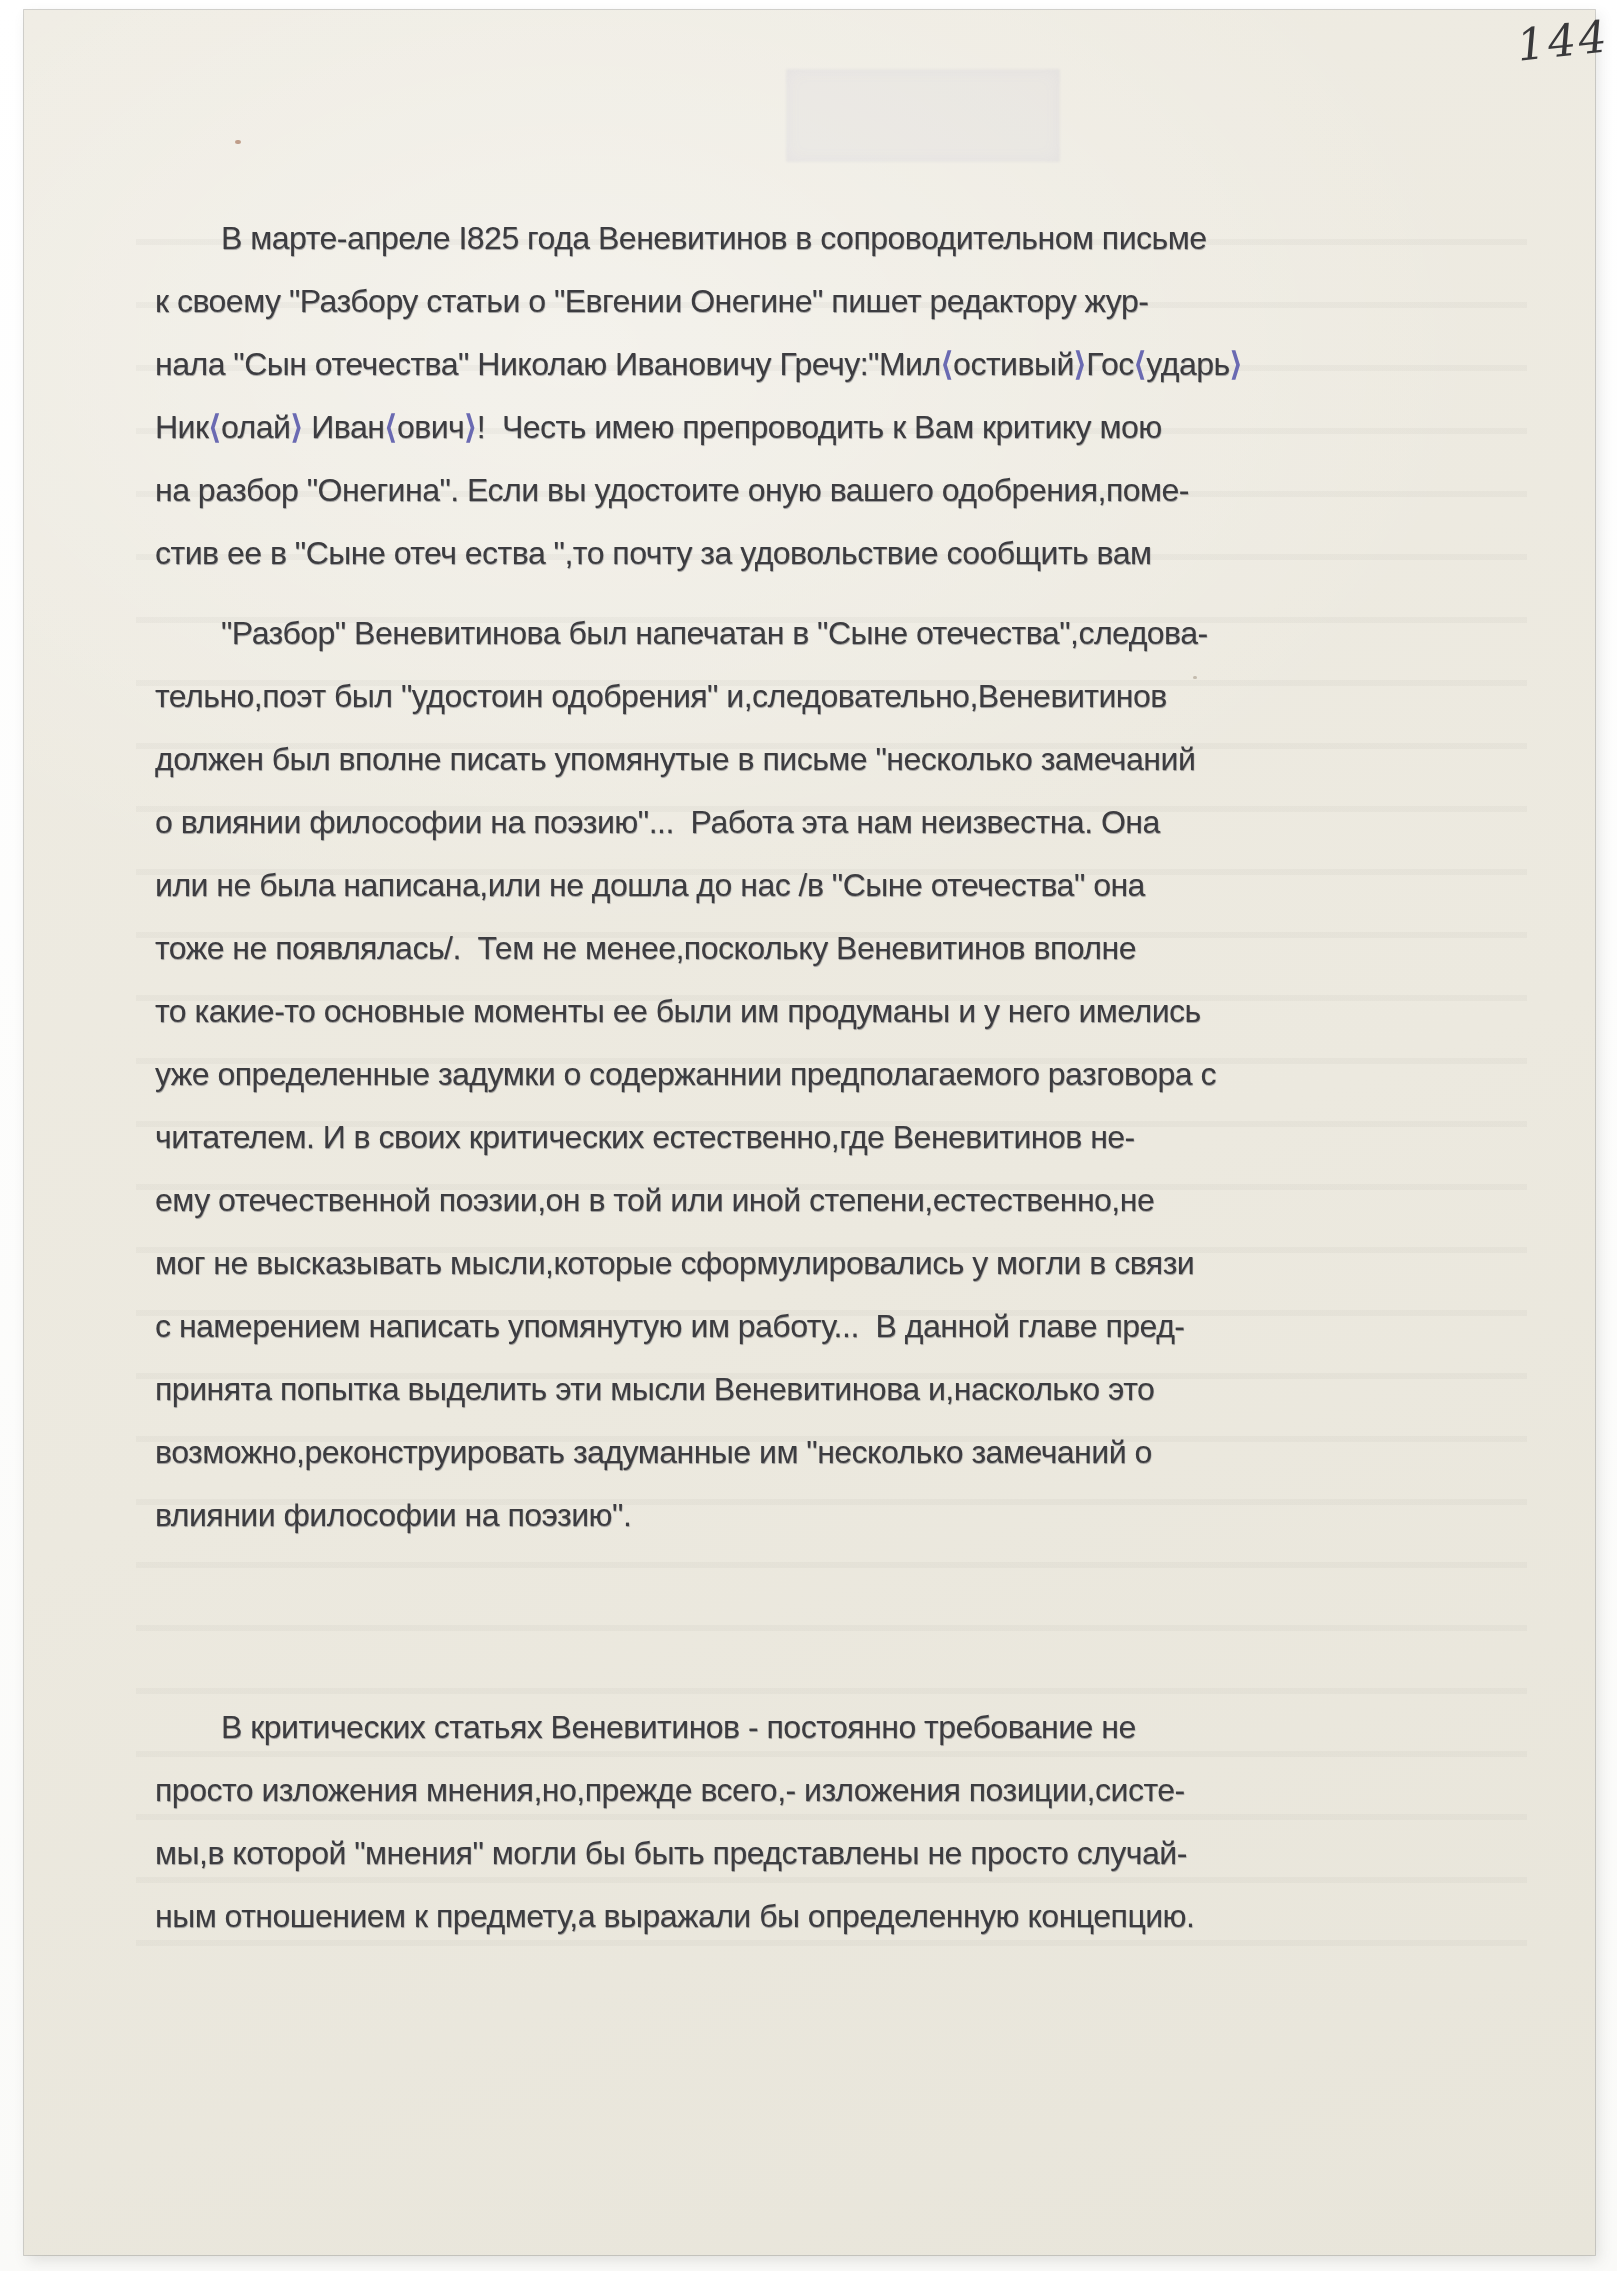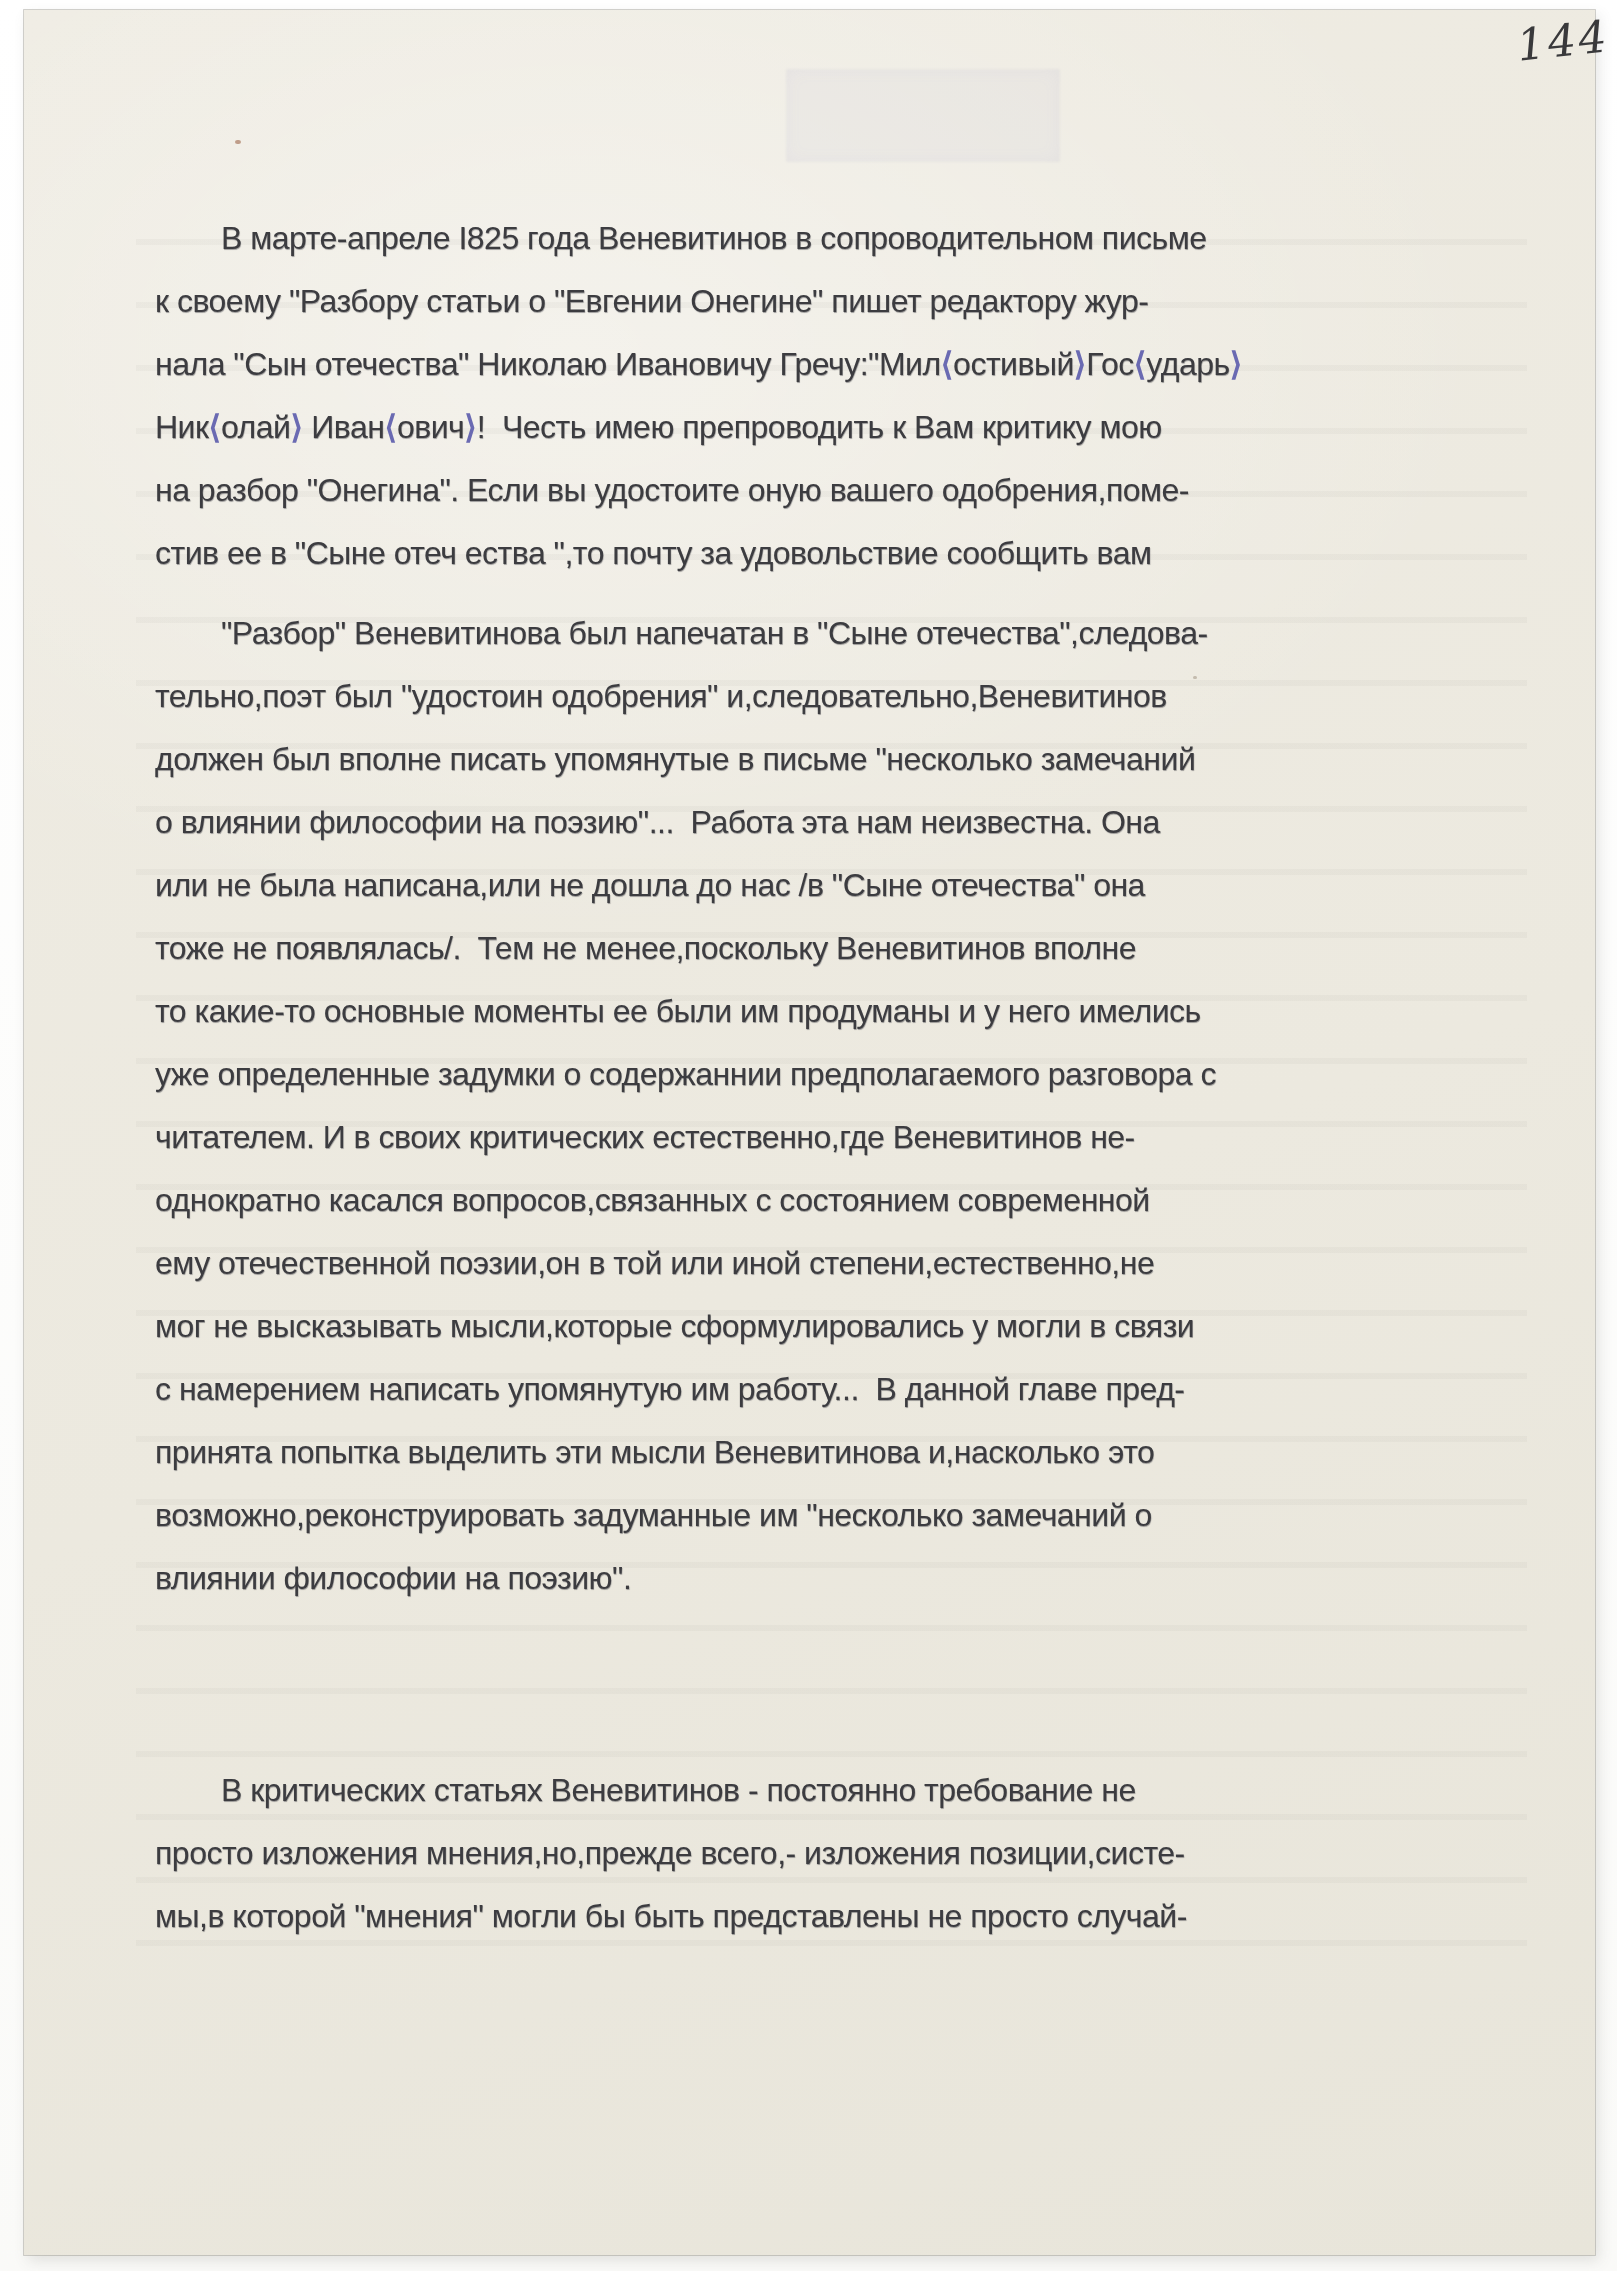--- a/index.html
+++ b/index.html
@@ -117,29 +117,29 @@
         <div class="para">
           <div class="line indent">"Разбор" Веневитинова был напечатан в "Сыне отечества",следова-</div>
           <div class="line">тельно,поэт был "удостоин одобрения" и,следовательно,Веневитинов</div>
           <div class="line">должен был вполне писать упомянутые в письме "несколько замечаний</div>
           <div class="line">о влиянии философии на поэзию"...  Работа эта нам неизвестна. Она</div>
           <div class="line">или не была написана,или не дошла до нас /в "Сыне отечества" она</div>
           <div class="line">тоже не появлялась/.  Тем не менее,поскольку Веневитинов вполне</div>
           <div class="line">то какие-то основные моменты ее были им продуманы и у него имелись</div>
           <div class="line">уже определенные задумки о содержаннии предполагаемого разговора с</div>
           <div class="line">читателем. И в своих критических естественно,где Веневитинов не-</div>
-          <div class="line">однократно касался вопросов,связанных с состоянием современной</div>
           <div class="line">ему отечественной поэзии,он в той или иной степени,естественно,не</div>
           <div class="line">мог не высказывать мысли,которые сформулировались у могли в связи</div>
           <div class="line">с намерением написать упомянутую им работу...  В данной главе пред-</div>
           <div class="line">принята попытка выделить эти мысли Веневитинова и,насколько это</div>
           <div class="line">возможно,реконструировать задуманные им "несколько замечаний о</div>
           <div class="line">влиянии философии на поэзию".</div>
         </div>
         <div class="para gap">
           <div class="line indent">В критических статьях Веневитинов - постоянно требование не</div>
           <div class="line">просто изложения мнения,но,прежде всего,- изложения позиции,систе-</div>
           <div class="line">мы,в которой "мнения" могли бы быть представлены не просто случай-</div>
+          <div class="line">ным отношением к предмету,а выражали бы определенную концепцию.</div>
         </div>
       </div>
   </div>
 </div>
 
 
 </body></html>

